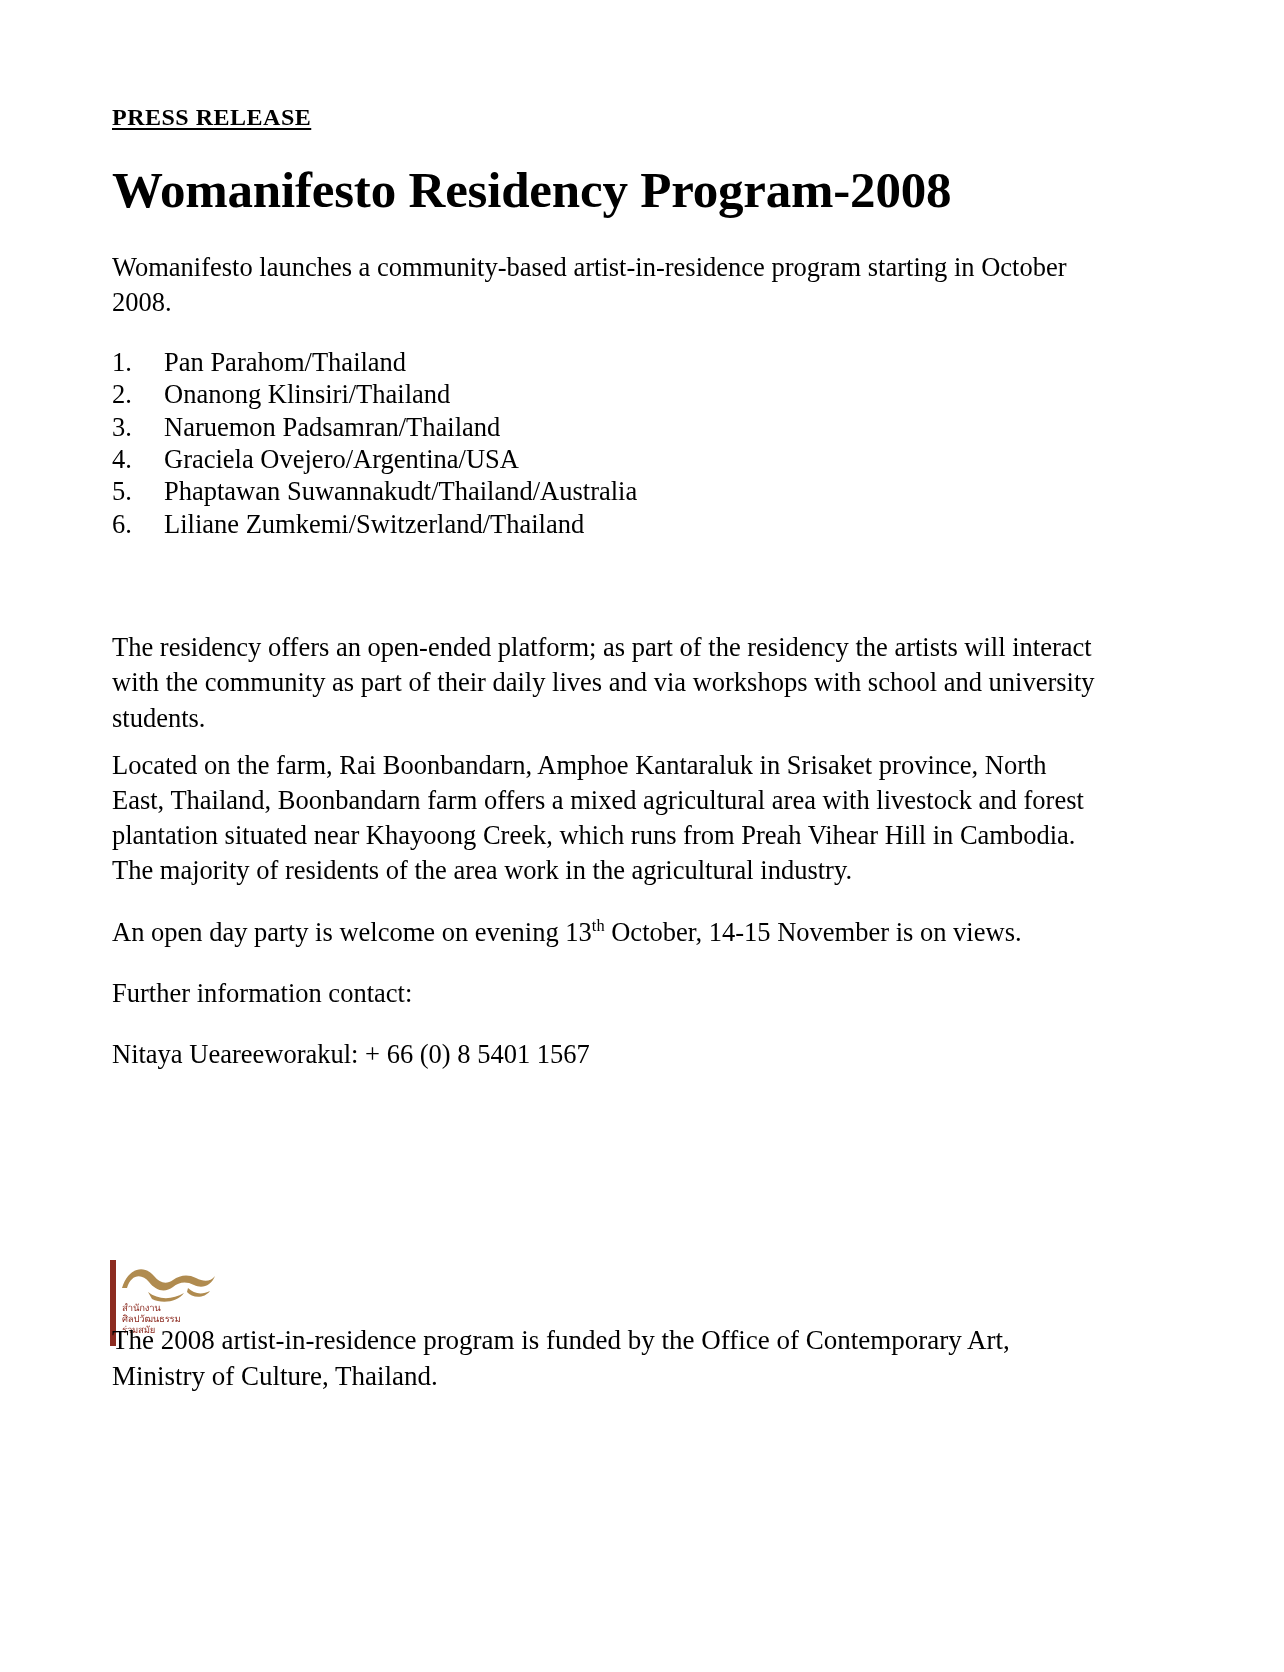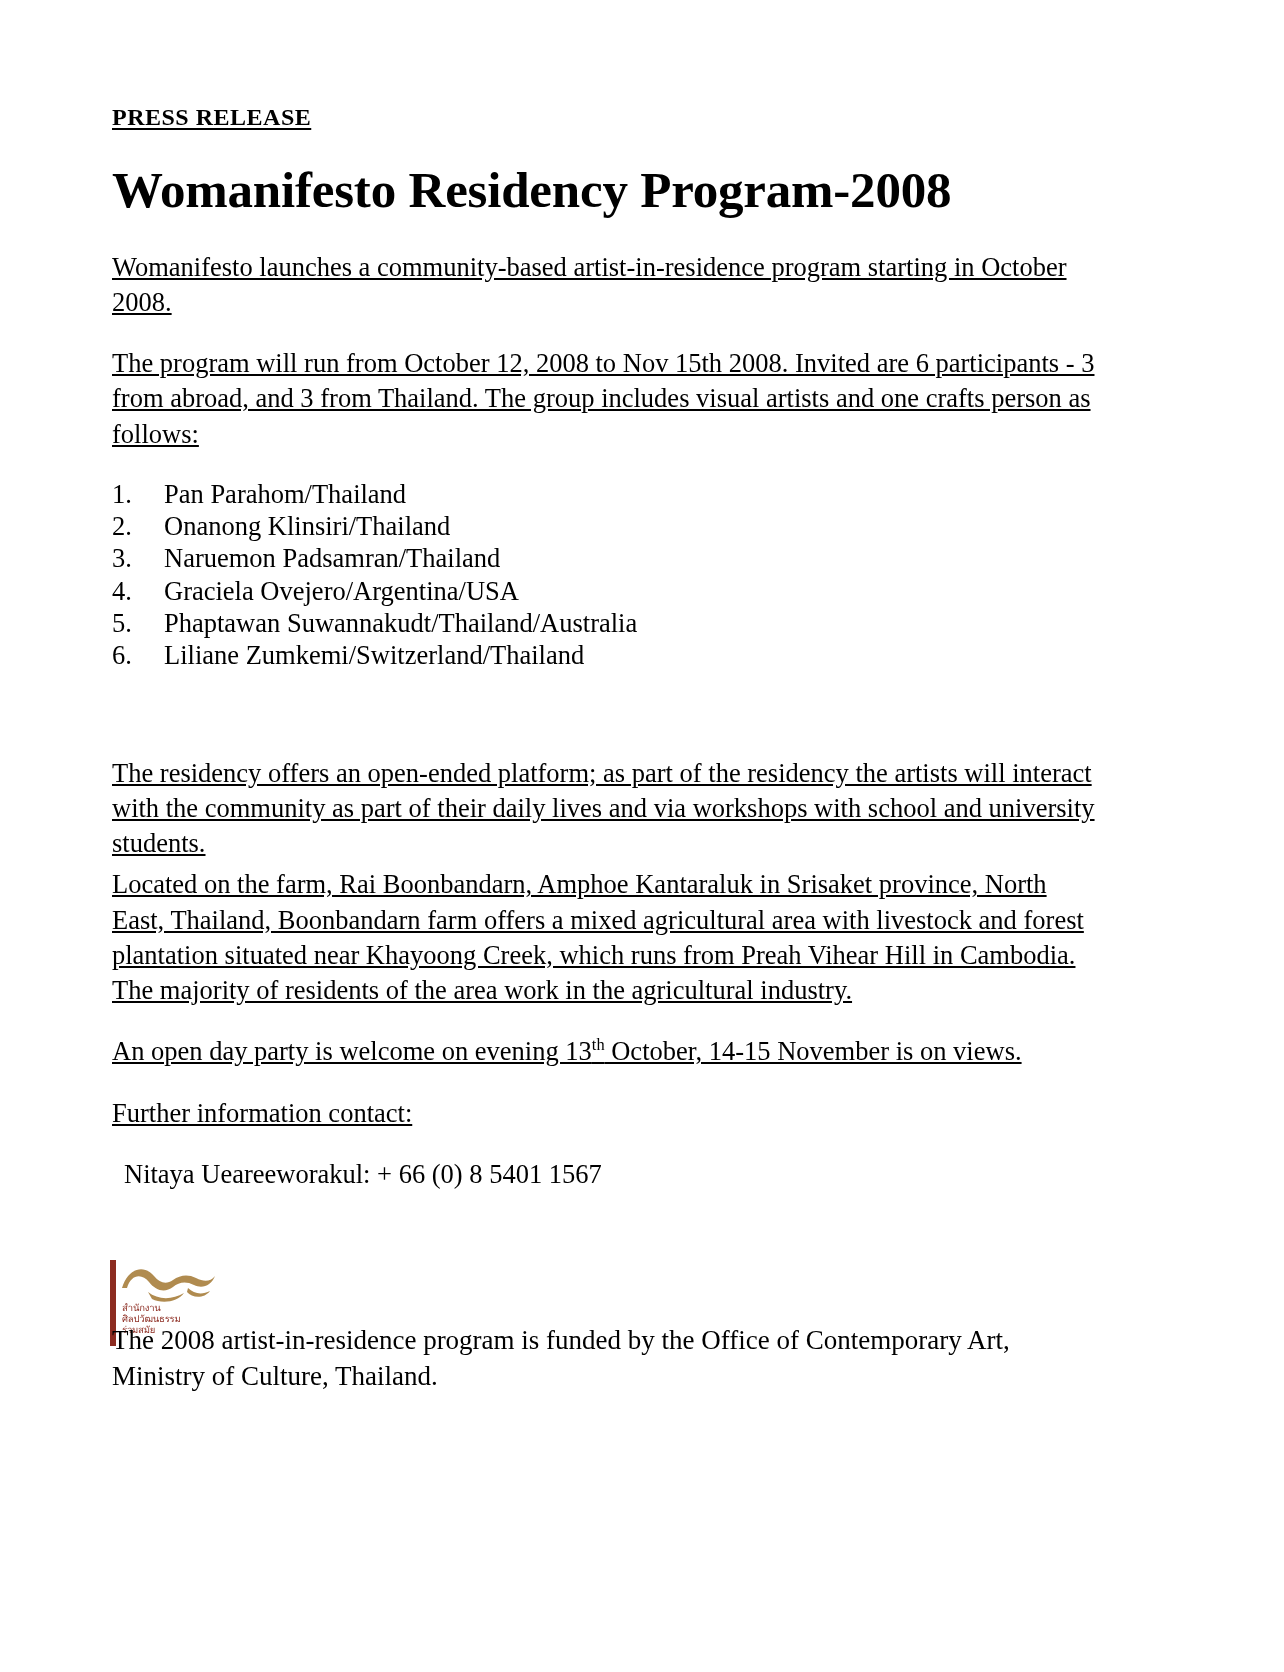--- a/index.html
+++ b/index.html
@@ -39,23 +39,22 @@
     font-size: 51px;
     font-weight: bold;
     margin: 0 0 30px 0;
     line-height: 1.15;
     letter-spacing: -0.2px;
   }
 
   .para {
     font-size: 26.5px;
     line-height: 1.33;
-    margin: 6px 0 26px 0;
+    margin: 12px 0 26px 0;
     text-align: left;
-    text-decoration: underline;
   }
   .para.tight {
     margin-bottom: 0;
   }
 
   .list {
     list-style: none;
     margin: 0 0 0 0;
     padding: 0;
     font-size: 26.5px;
@@ -72,21 +71,21 @@
   }
   .list .txt {
     flex: 1 1 auto;
   }
 
   .gap-after-list { height: 78px; }
 
   .contact-line {
     font-size: 26.5px;
     line-height: 1.3;
-    margin: 12px;
+    margin: 0;
   }
 
   sup {
     font-size: 0.62em;
     vertical-align: super;
     line-height: 0;
   }
 
   
   .logo {
@@ -138,21 +137,20 @@
 <div class="page">
 
   <div class="content">
 
     <div class="press-release">PRESS  RELEASE</div>
 
     <h1 class="doc-title">Womanifesto Residency Program-2008</h1>
 
     <p class="para">Womanifesto launches a community-based artist-in-residence program starting in October 2008.</p>
 
-    <p class="para">The program will run from October 12, 2008 to Nov 15th 2008. Invited are 6 participants - 3 from abroad, and 3 from Thailand. The group includes visual artists and one crafts person as follows:</p>
 
     <ol class="list">
       <li>
         <span class="num">1.</span>
         <span class="txt">Pan Parahom/Thailand</span>
       </li>
       <li>
         <span class="num">2.</span>
         <span class="txt">Onanong  Klinsiri/Thailand</span>
       </li>

